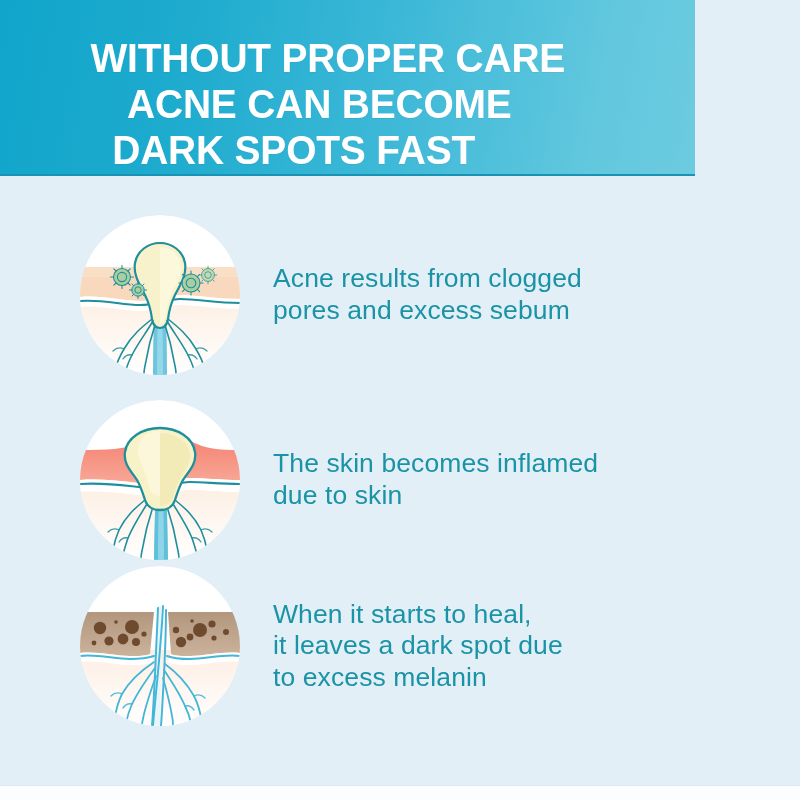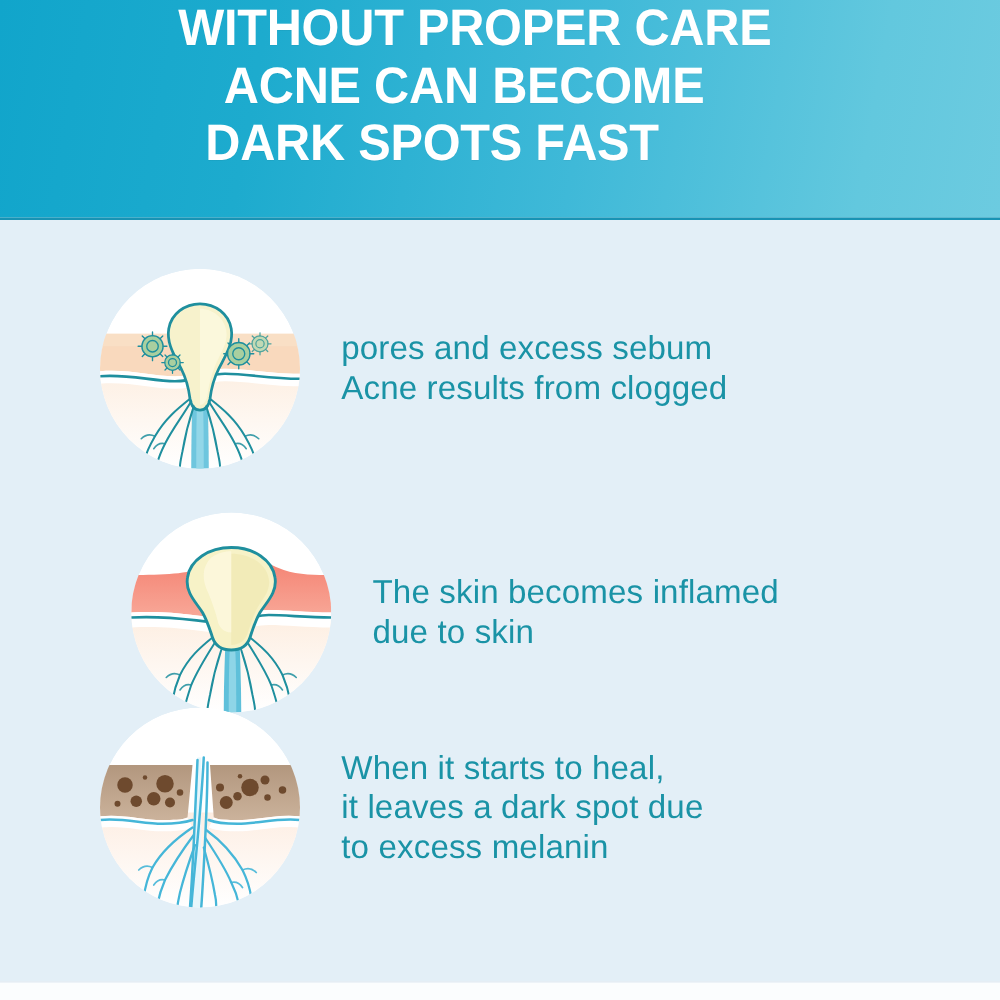--- a/index.html
+++ b/index.html
@@ -12,24 +12,24 @@
   }
   #poster {
     position:relative;
     width:800px; height:800px;
     background:#e3eff7;
     overflow:hidden;
   }
   
   #header {
     position:absolute; left:0; top:0;
-    width:800px; height:176px;
+    width:695px; height:176px;
     background:linear-gradient(100deg,#11a5cb 0%,#1dabce 26%,#3fb9d8 58%,#62c8de 86%,#6ccbe0 100%);
     border-bottom:2px solid #1893b4;
-    display:flex; align-items:flex-start; justify-content:center;
+    display:flex; align-items:flex-end; justify-content:center;
   }
   #header-title {
     color:#ffffff;
     font-weight:bold;
     font-size:41px;
     line-height:1.12;
     letter-spacing:-0.2px;
     text-align:center;
     text-transform:uppercase;
     transform:scaleX(0.95);
@@ -43,21 +43,21 @@
   
   #steps {
     position:absolute; left:0; top:176px;
     width:800px; height:609px;
   }
   .step-row {
     position:absolute; left:0; width:800px; height:176px;
     display:flex; align-items:center;
   }
   #row-1 { top:31px; }
-  #row-2 { top:226px;padding-left:25px; }
+  #row-2 { top:216px; }
   #row-3 { top:382px; }
 
   .figure-wrap {
     position:relative;
     width:160px; height:160px;
     margin-left:80px;
     flex:0 0 160px;
   }
   .figure-wrap svg { display:block; width:160px; height:160px; }
 
@@ -199,22 +199,22 @@
                     <path d="M-4.5,4.5 L-6.2,6.2"></path>
                   <path d="M-6.4,0 L-8.8,0"></path>
                     <path d="M-4.5,-4.5 L-6.2,-6.2"></path>
                 </g>
               </g>
             </g>
           </g>
         </svg>
       </div>
       <div class="step-text">
+        <span class="ln">Acne results from clogged</span>
         <span class="ln">pores and excess sebum</span>
-        <span class="ln">Acne results from clogged</span>
       </div>
     </div>
 
     <div class="step-row" id="row-2">
       <div class="figure-wrap">
         <svg viewBox="0 0 160 160" xmlns="http://www.w3.org/2000/svg" aria-hidden="true">
           <defs>
             <clipPath id="c2">
                 <circle cx="80" cy="80" r="80"></circle>
               </clipPath>

